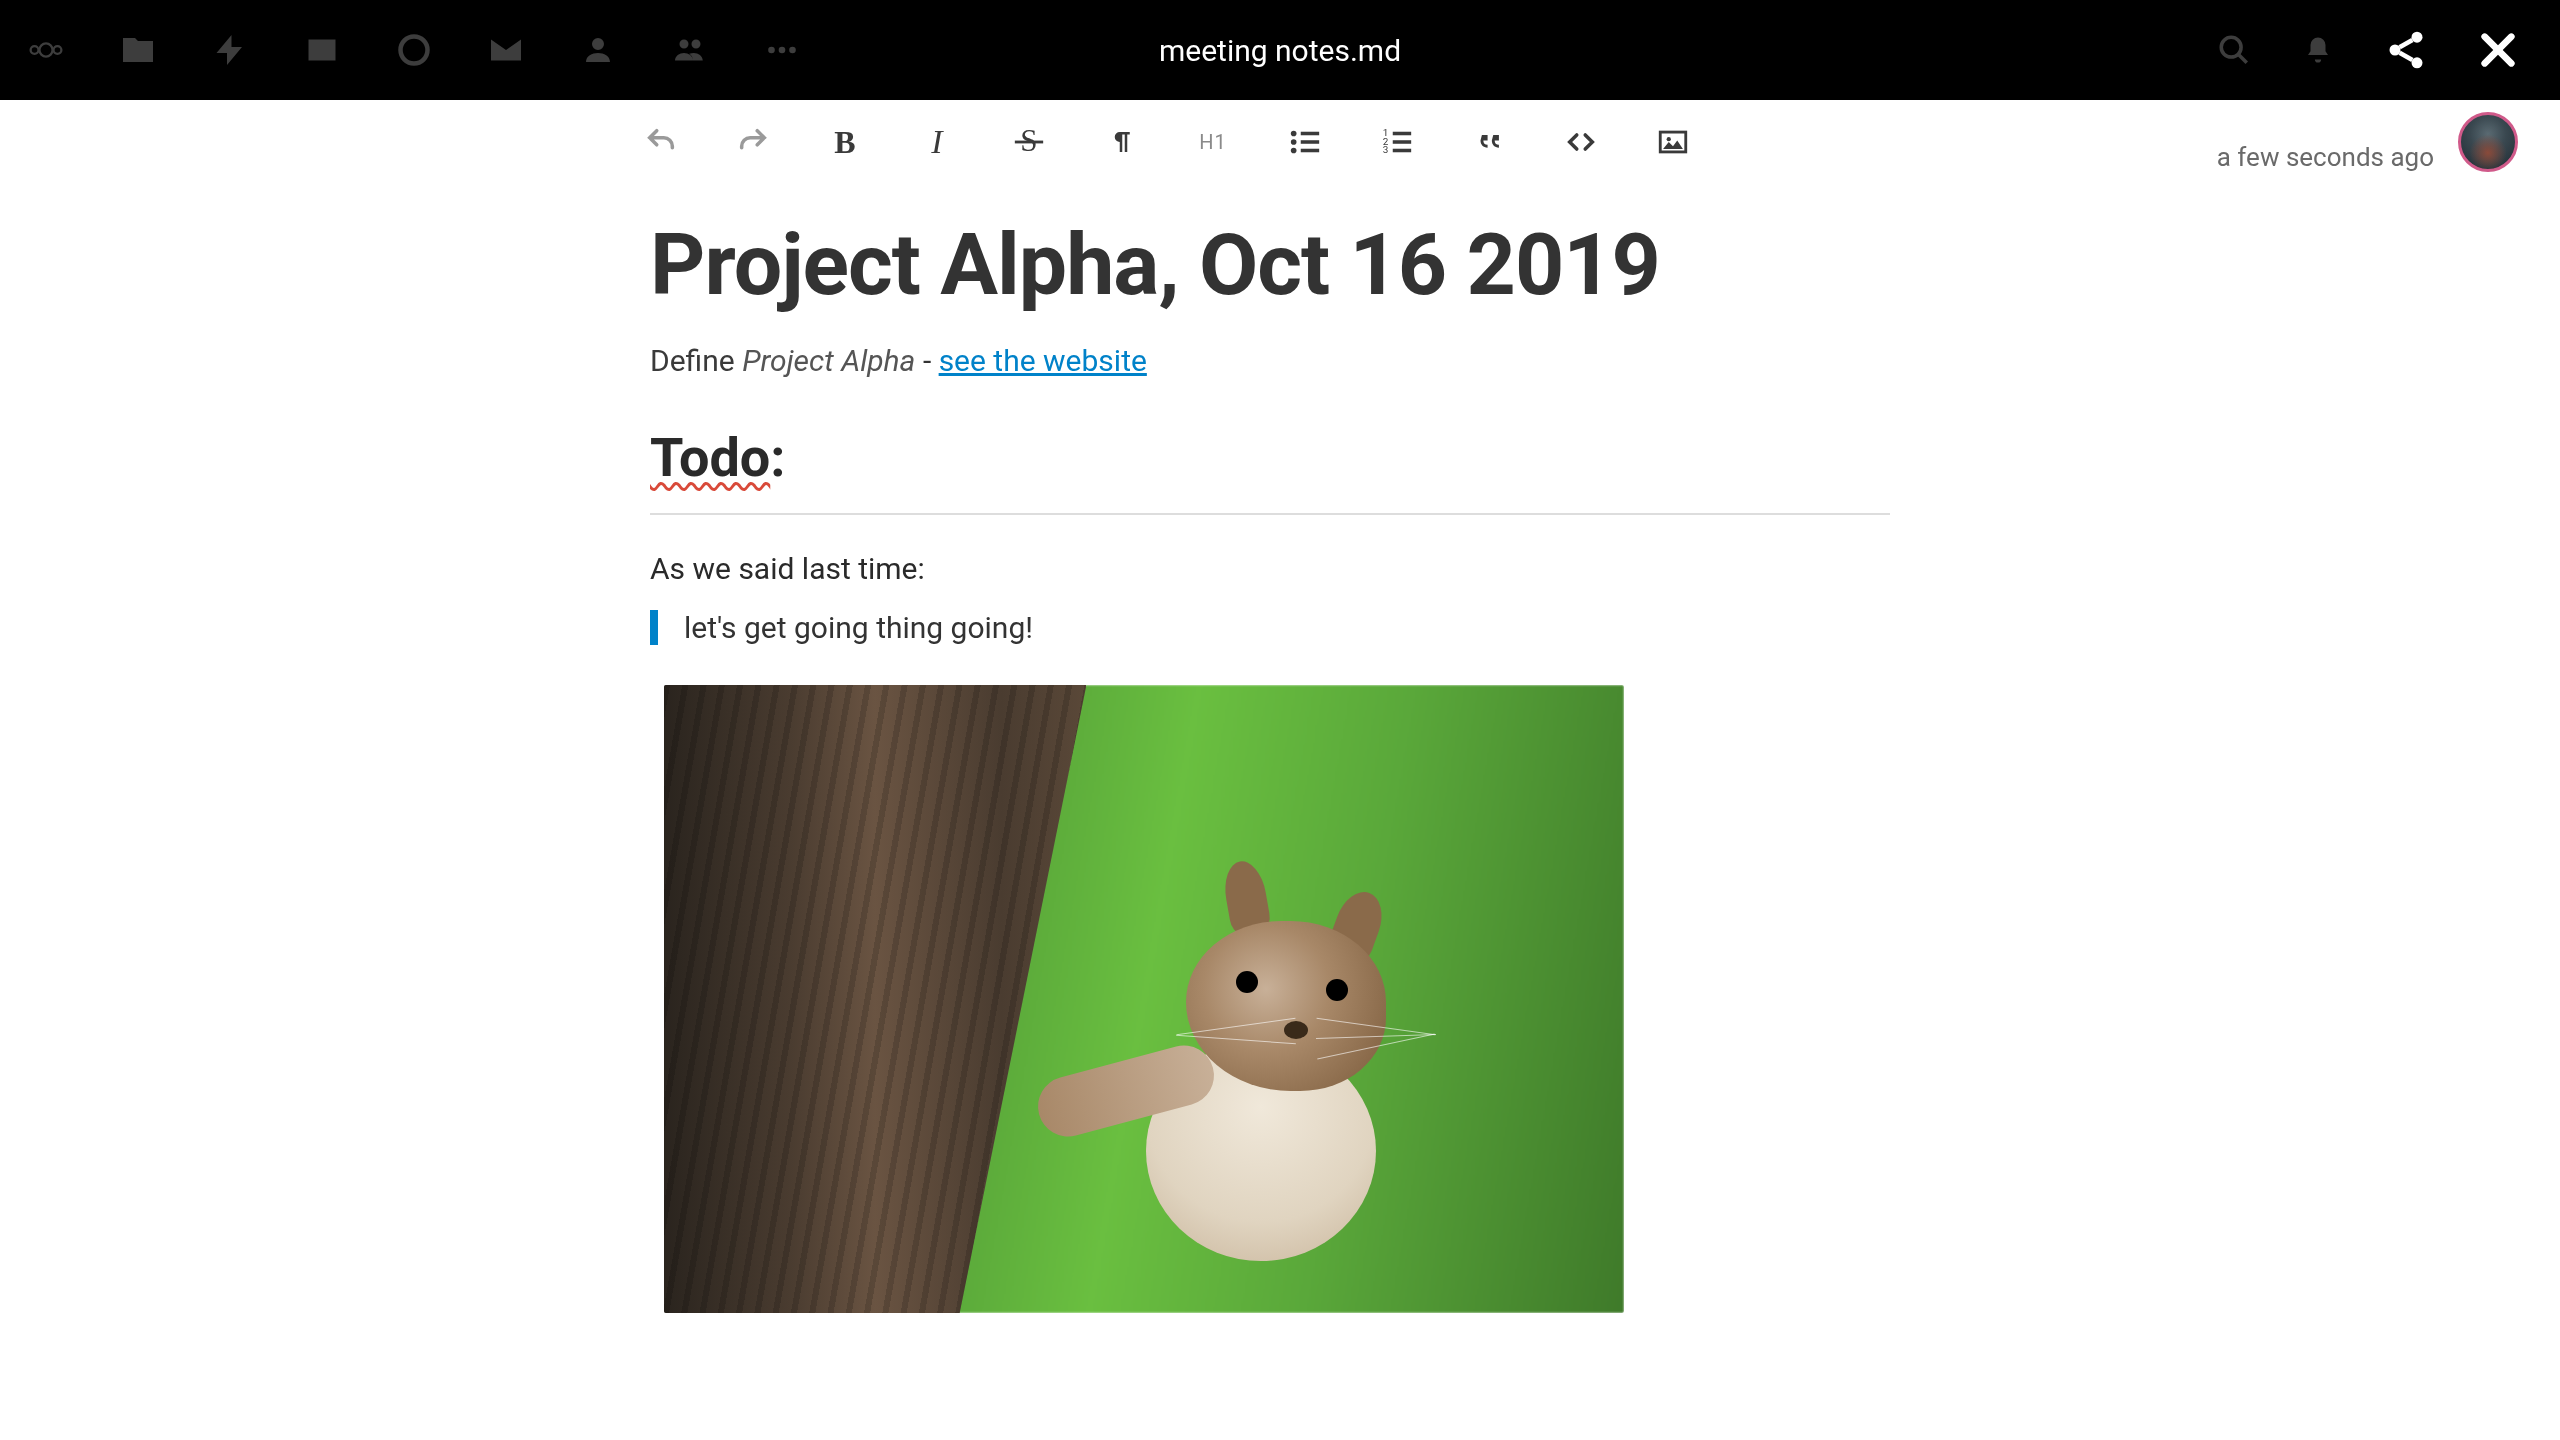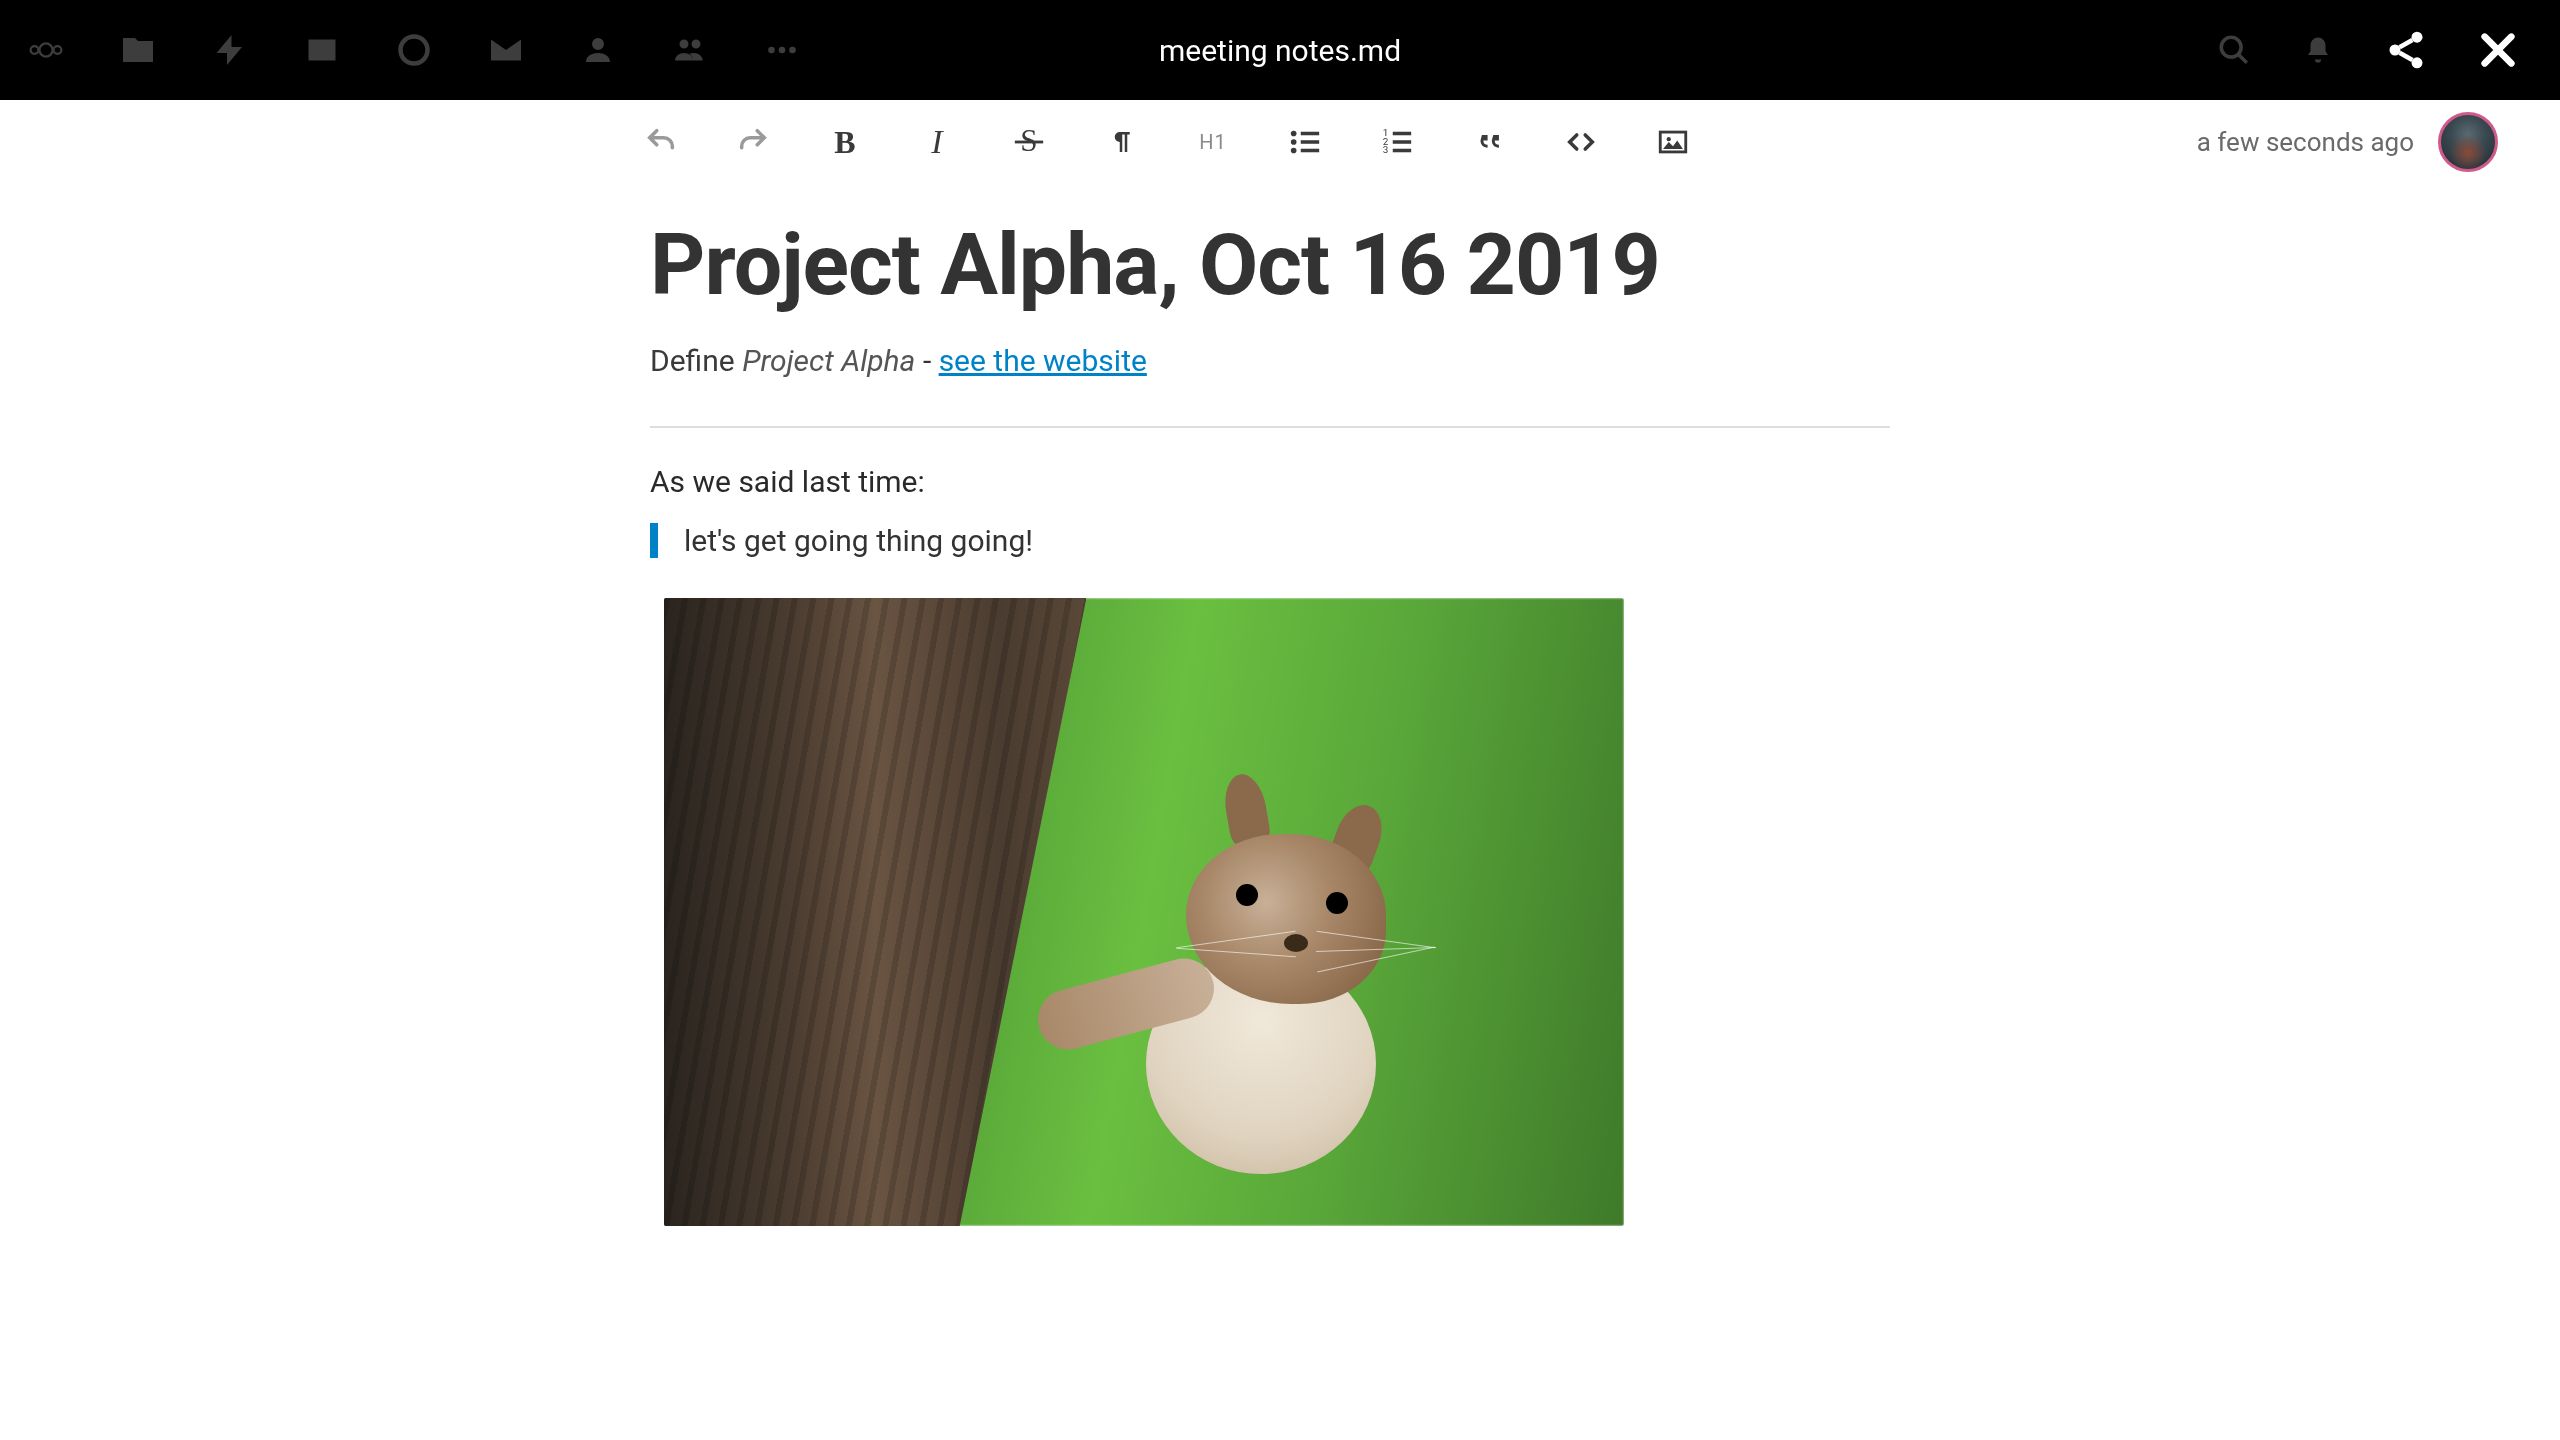--- a/index.html
+++ b/index.html
@@ -62,23 +62,23 @@
     width: 42px; height: 42px;
     display:flex; align-items:center; justify-content:center;
     color: #3a3a3a;
     cursor: pointer;
     font-size: 32px;
   }
   .tool-btn.light { color: #8a8a8a; }
   .tool-h1 { font-size: 20px; font-weight: 400; color: #8a8a8a; letter-spacing: 1px; }
   .editor-meta {
     position: absolute;
-    right: 62px;
-    display: flex;
-    align-items: center;
+    right: 42px;
+    display: flex;
+    align-items: flex-end;
     gap: 24px;
   }
   .save-status { font-size: 26px; color: #6a6a6a; }
   .avatar {
     width: 60px; height: 60px; border-radius: 50%;
     background: radial-gradient(circle at 50% 35%, #5a6a72 0%, #3a4850 40%, #1e2a32 100%);
     border: 3px solid #d05a8a;
     position: relative;
     overflow:hidden;
   }
@@ -385,20 +385,23 @@
   </div>
 </div>
 
 <div class="doc">
   <h1 class="title">Project Alpha, Oct 16 2019</h1>
 
   <p class="intro">
     <span>Define </span><span class="italic">Project Alpha</span><span class="sep"> - </span><a href="#">see the website</a>
   </p>
 
+  <h2 class="todo">
+    <span class="spell-underline">Todo</span><span>:</span>
+  </h2>
 
 
   <hr>
 
   <p class="lead">As we said last time:</p>
 
   <blockquote>
     <span>let's get going thing going!</span>
   </blockquote>
 

